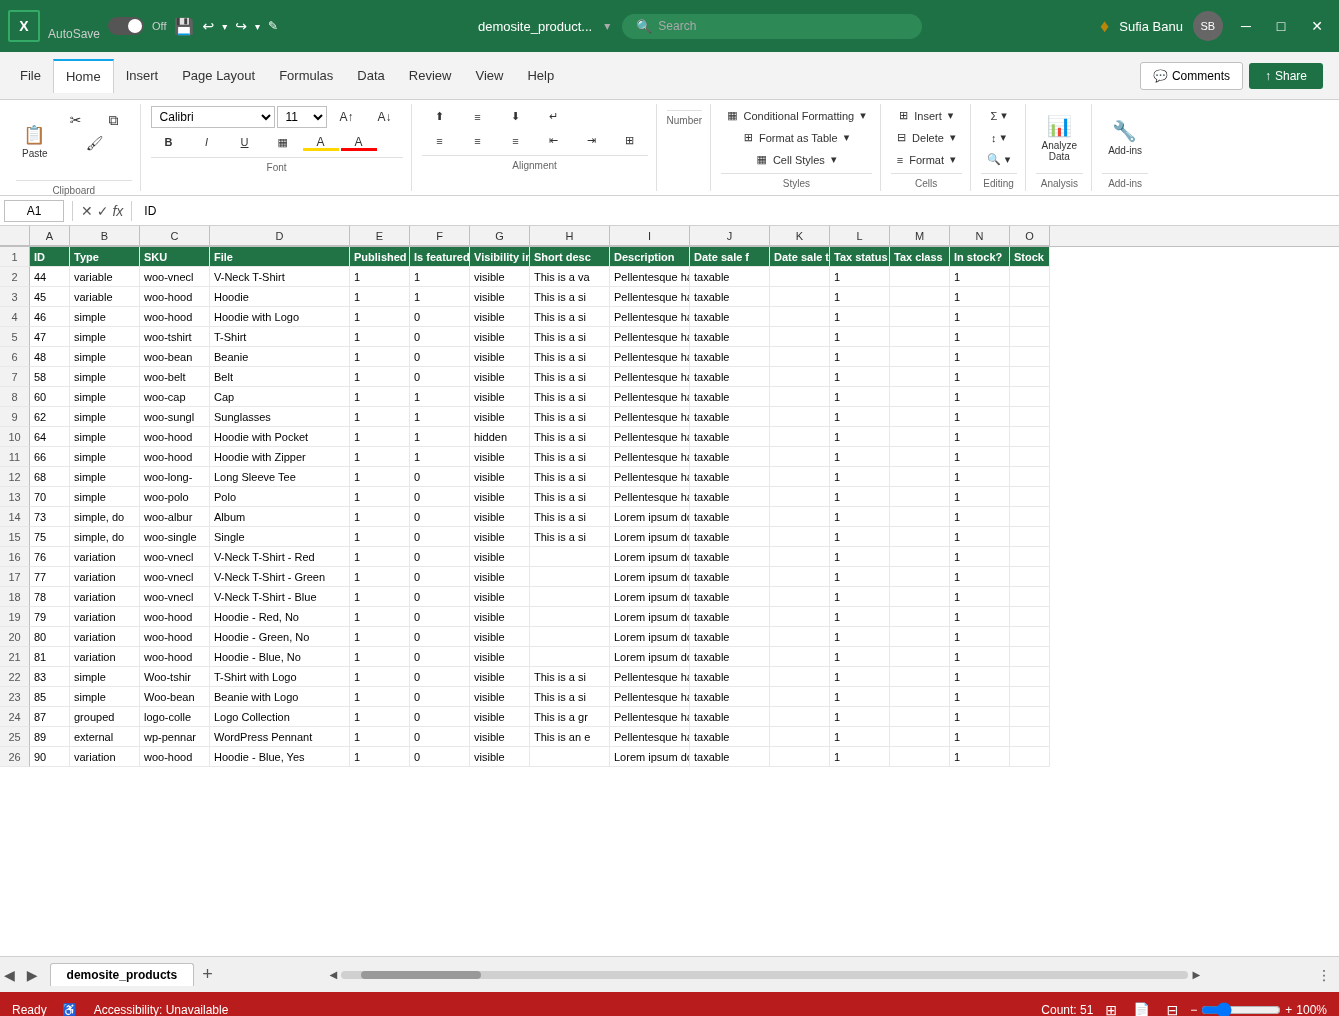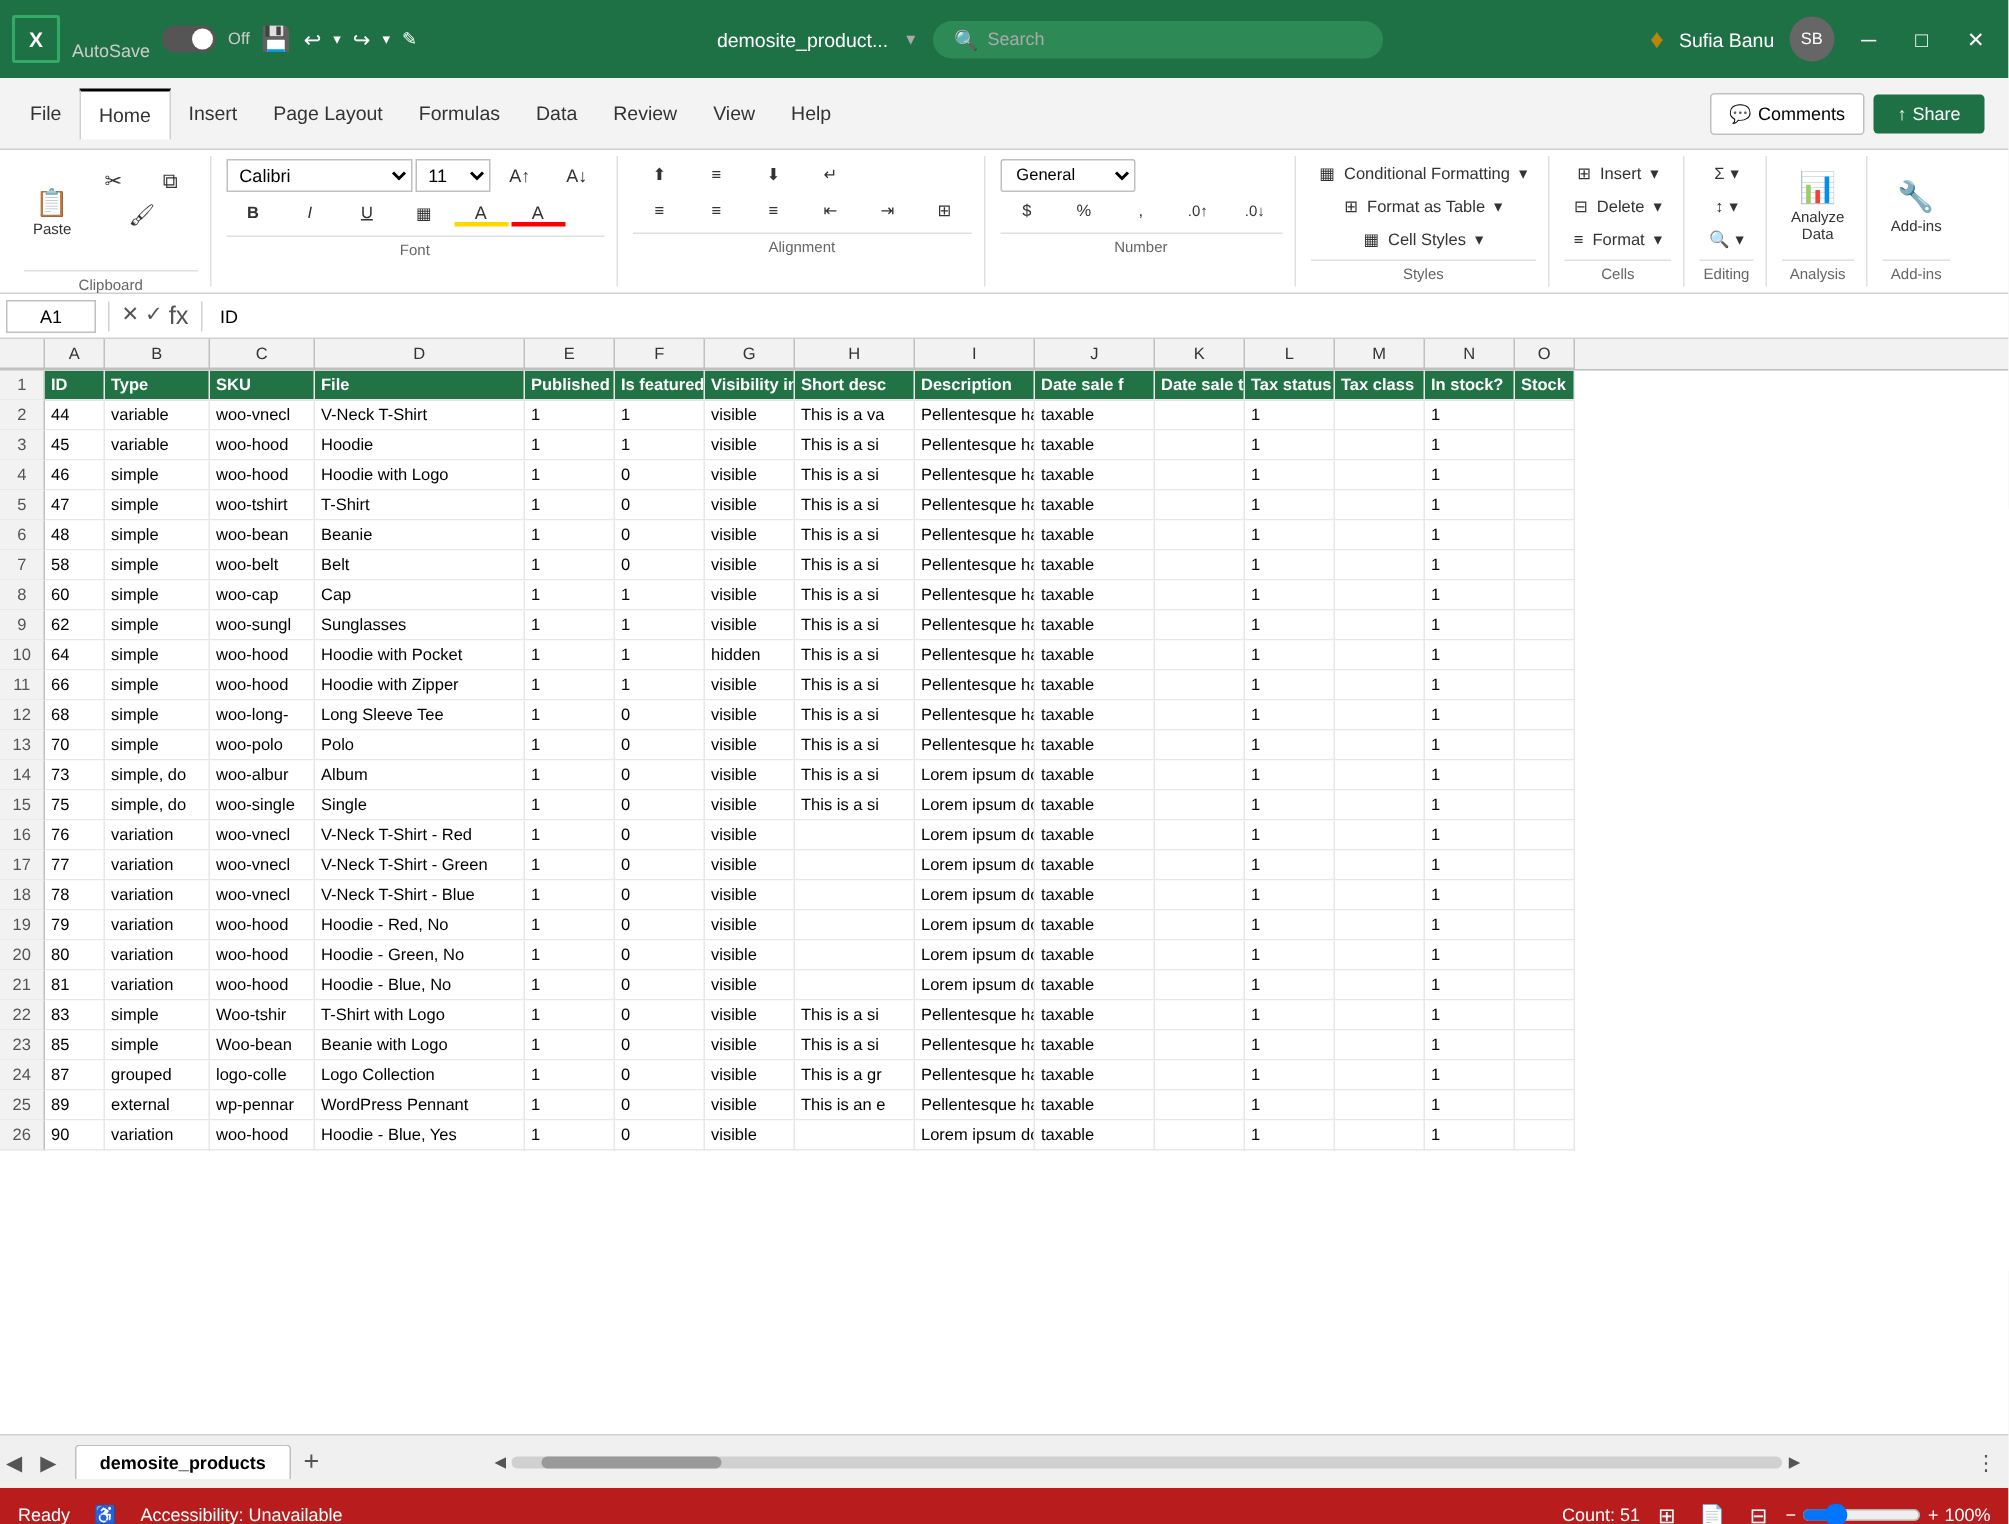--- a/index.html
+++ b/index.html
@@ -54,21 +54,21 @@
       display: flex; align-items: center;
       background: #f3f3f3;
       height: 48px;
       padding: 0 8px;
       border-bottom: 1px solid #d0d0d0;
     }
     .ribbon-tab {
       padding: 8px 12px; font-size: 13px; cursor: pointer; color: #333;
     }
     .ribbon-tab.active {
-      background: white; border-top: 2px solid #000000; border-left: 1px solid #d0d0d0; border-right: 1px solid #d0d0d0;
+      background: white; border-top: 2px solid #0ea5e9; border-left: 1px solid #d0d0d0; border-right: 1px solid #d0d0d0;
       margin-bottom: -1px; padding-bottom: 9px;
     }
     .ribbon-content {
       background: white;
       display: flex;
       align-items: stretch;
       padding: 4px 8px;
       height: 96px;
       border-bottom: 1px solid #d0d0d0;
       gap: 2px;
@@ -378,34 +378,20 @@
         <span class="ribbon-btn">≡</span>
         <span class="ribbon-btn">⇤</span>
         <span class="ribbon-btn">⇥</span>
         <span class="ribbon-btn">⊞</span>
       </div>
     </div>
     <div class="ribbon-group-label">Alignment</div>
   </div>
 
   <div class="ribbon-group">
-    <div style="display:flex;flex-direction:column;gap:3px;">
-      <div class="ribbon-row">
-        <select class="format-dropdown">
-          <option>General</option>
-        </select>
-      </div>
-      <div class="ribbon-row">
-        <span class="ribbon-btn">$</span>
-        <span class="ribbon-btn">%</span>
-        <span class="ribbon-btn">,</span>
-        <span class="ribbon-btn" style="font-size:10px;">.0↑</span>
-        <span class="ribbon-btn" style="font-size:10px;">.0↓</span>
-      </div>
-    </div>
     <div class="ribbon-group-label">Number</div>
   </div>
 
   <div class="ribbon-group">
     <div style="display:flex;flex-direction:column;gap:3px;">
       <div class="ribbon-btn" style="flex-direction:row;gap:6px;padding:3px 6px;">
         <span>▦</span>
         <span>Conditional Formatting</span>
         <span>▾</span>
       </div>
@@ -478,21 +464,21 @@
     <div class="ribbon-group-label">Add-ins</div>
   </div>
 </div>
 
 <div class="formula-bar">
   <input class="cell-ref" type="text" value="A1" style="">
   <div class="formula-separator"></div>
   <div class="formula-icons">
     <span class="formula-icon">✕</span>
     <span class="formula-icon">✓</span>
-    <span class="formula-icon" style="font-size:17px;">fx</span>
+    <span class="formula-icon" style="font-style:italic;font-size:14px;">fx</span>
   </div>
   <div class="formula-separator"></div>
   <input class="formula-input" type="text" value="ID" style="">
 </div>
 
 <div class="spreadsheet-container">
   <div class="sheet-grid">
 
     <div class="col-headers">
       <div class="row-num-header"></div>

